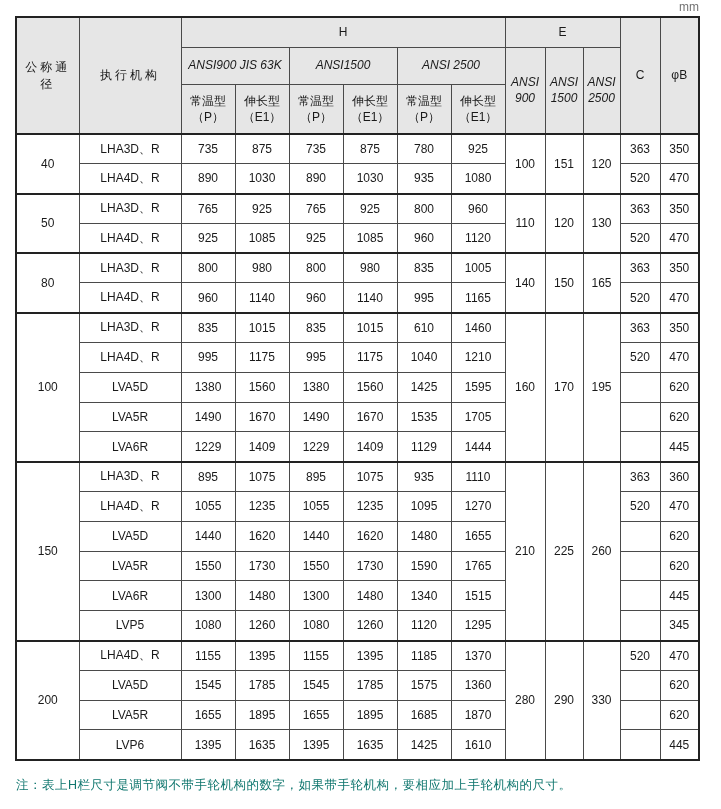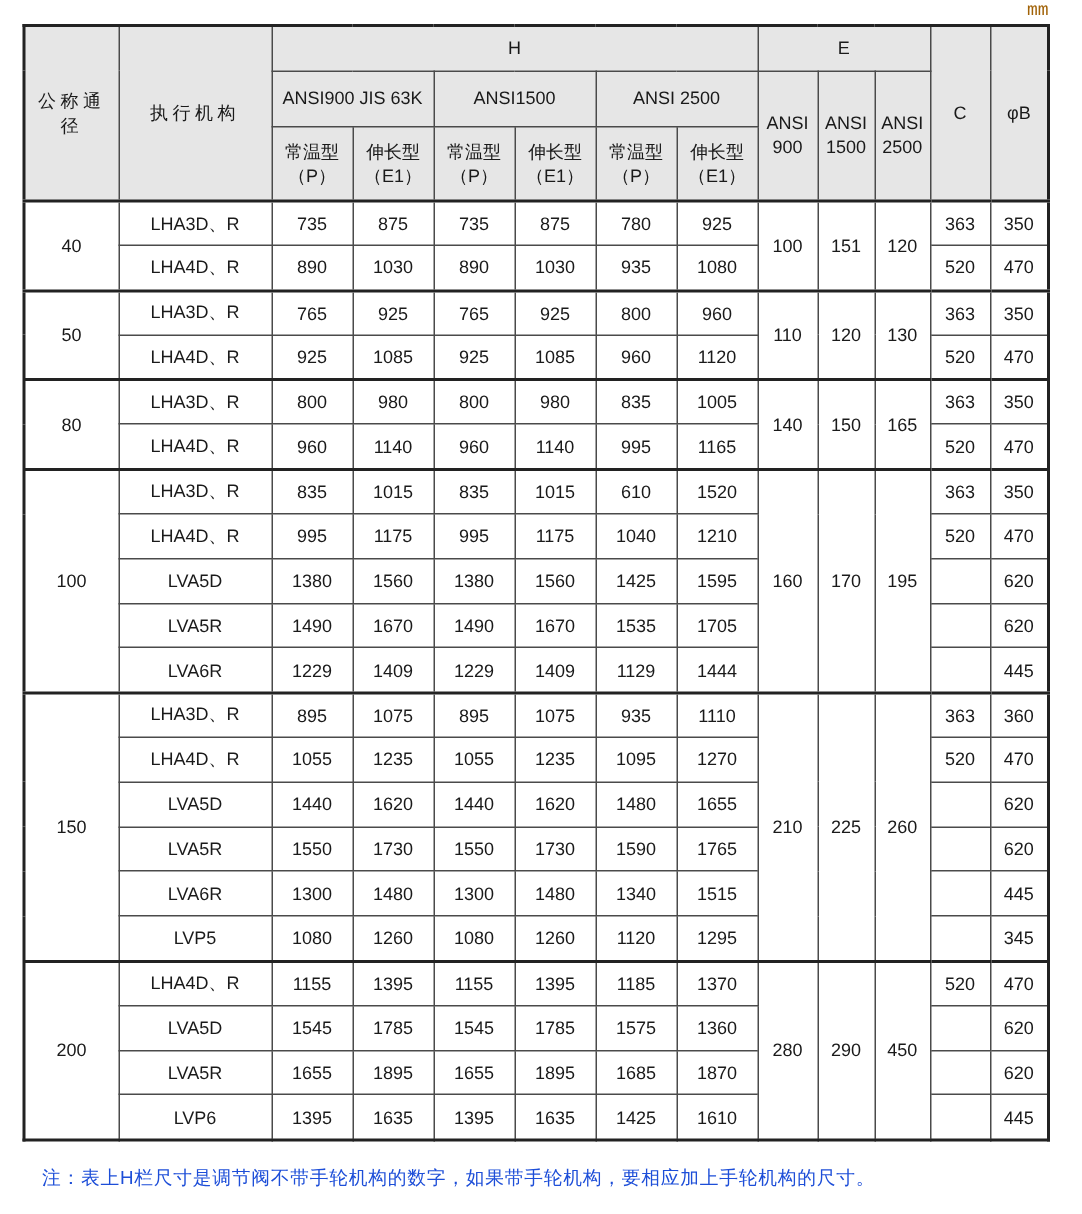--- a/index.html
+++ b/index.html
@@ -9,56 +9,55 @@
     background: #ffffff;
     font-family: "Liberation Sans", "DejaVu Sans", sans-serif;
     color: #1a1a1a;
     position: relative;
   }
   .unit-label {
     position: absolute;
     top: 0px; left: 15px; width: 684px;
     text-align: right;
     font-size: 12px;
-    color: #a16207;
-    font-family: Liberation Mono, monospace;
+    color: #737373;
   }
   table.spec {
     position: absolute;
     left: 15px; top: 16px;
     border-collapse: collapse;
     table-layout: fixed;
     border: 2px solid #222222;
   }
   table.spec th, table.spec td {
     border: 1px solid #4a4a4a;
     text-align: center;
     vertical-align: middle;
     padding: 0 1px;
     font-weight: normal;
   }
   thead tr.hr1 { height: 30px; }
-  thead tr.hr2 { height: 37px; }
+  thead tr.hr2 { height: 37px; font-style: italic; }
   thead tr.hr3 { height: 50px; }
   thead th {
     background: #e6e6e6;
     font-size: 12px;
     white-space: pre-line;
     line-height: 1.35;
   }
   thead th.spaced { letter-spacing: 3px; }
   tbody tr { height: 29.8px; }
   tbody td { font-size: 12px; background: #ffffff; }
   tbody tr.group-first td { border-top: 2px solid #222222; }
   .note {
     position: absolute;
-    left: 28px; top: 777px;
+    left: 16px; top: 777px;
     font-size: 12.5px;
     letter-spacing: 0.5px;
-    color: #1d4ed8;
+    color: #0f766e;
   }
 </style>
 </head>
 <body>
 
 <div class="unit-label">mm</div>
 
 <table class="spec">
   <colgroup>
     <col style="width:63px">
@@ -190,21 +189,21 @@
         <td>470</td>
       </tr>
       <tr class="group-first">
         <td rowspan="5">100</td>
         <td>LHA3D、R</td>
         <td>835</td>
         <td>1015</td>
         <td>835</td>
         <td>1015</td>
         <td>610</td>
-        <td>1520</td>
+        <td>1460</td>
         <td rowspan="5">160</td>
         <td rowspan="5">170</td>
         <td rowspan="5">195</td>
         <td>363</td>
         <td>350</td>
       </tr>
       <tr>
         <td>LHA4D、R</td>
         <td>995</td>
         <td>1175</td>
@@ -322,21 +321,21 @@
         <td rowspan="4">200</td>
         <td>LHA4D、R</td>
         <td>1155</td>
         <td>1395</td>
         <td>1155</td>
         <td>1395</td>
         <td>1185</td>
         <td>1370</td>
         <td rowspan="4">280</td>
         <td rowspan="4">290</td>
-        <td rowspan="4">450</td>
+        <td rowspan="4">330</td>
         <td>520</td>
         <td>470</td>
       </tr>
       <tr>
         <td>LVA5D</td>
         <td>1545</td>
         <td>1785</td>
         <td>1545</td>
         <td>1785</td>
         <td>1575</td>

